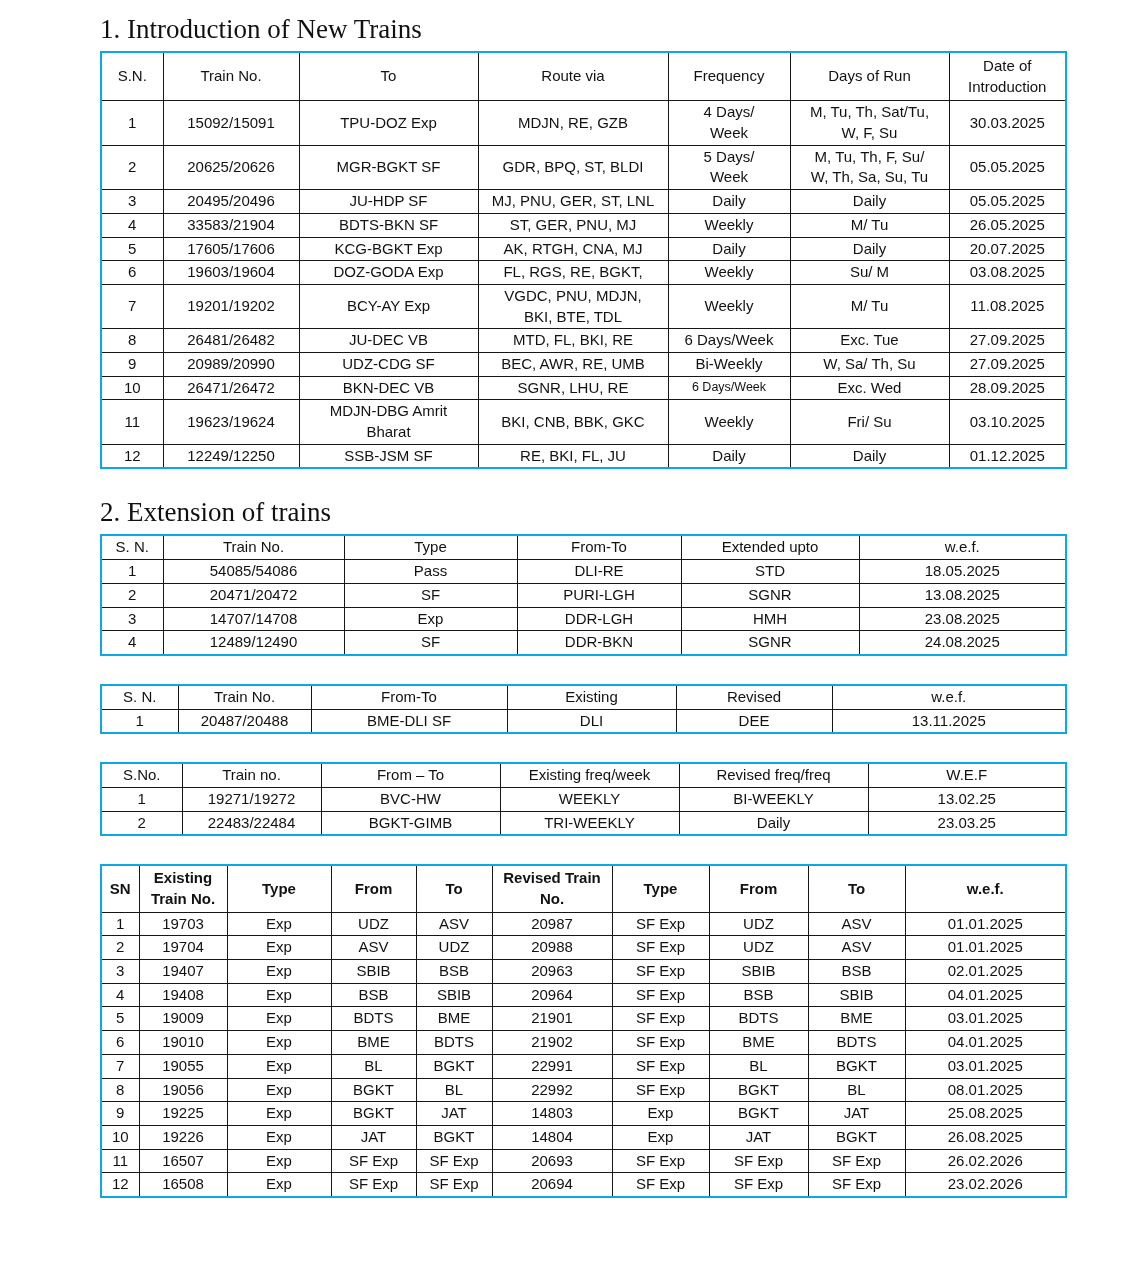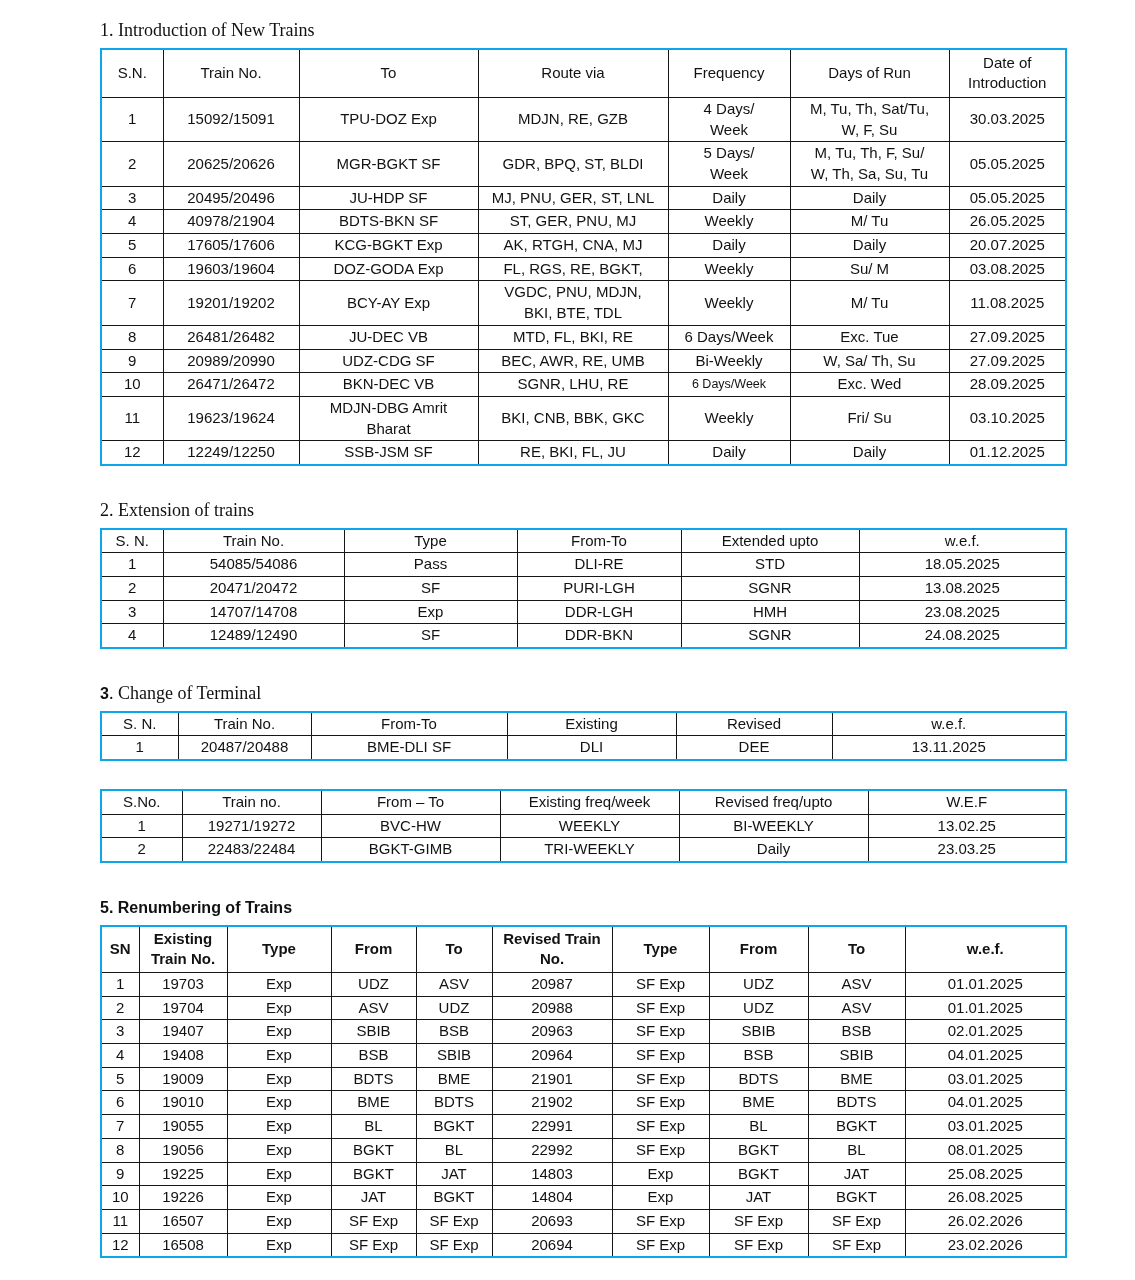--- a/index.html
+++ b/index.html
@@ -17,21 +17,21 @@
   }
   section{margin:0 0 0 0;}
   section + section{margin-top:28px;}
   .title{
     margin:0 0 6px 0;
     font-weight:normal;
     line-height:1.15;
   }
   .tp-serif{
     font-family:"Liberation Serif", serif;
-    font-size:18px;
+    font-size:27px;
     font-weight:normal;
   }
   .tp-bold-sans{
     font-family:"Liberation Sans", sans-serif;
     font-size:16px;
     font-weight:bold;
   }
   table.t{
     border-collapse:collapse;
     table-layout:fixed;
@@ -111,21 +111,21 @@
             <td>3</td>
             <td>20495/20496</td>
             <td>JU-HDP SF</td>
             <td>MJ, PNU, GER, ST, LNL</td>
             <td>Daily</td>
             <td>Daily</td>
             <td>05.05.2025</td>
           </tr>
           <tr>
             <td>4</td>
-            <td>40978/21904</td>
+            <td>33583/21904</td>
             <td>BDTS-BKN SF</td>
             <td>ST, GER, PNU, MJ</td>
             <td>Weekly</td>
             <td>M/ Tu</td>
             <td>26.05.2025</td>
           </tr>
           <tr>
             <td>5</td>
             <td>17605/17606</td>
             <td>KCG-BGKT Exp</td>
@@ -255,21 +255,20 @@
             <td>SF</td>
             <td>DDR-BKN</td>
             <td>SGNR</td>
             <td>24.08.2025</td>
           </tr>
         </tbody>
       </table>
   </section>
 
   <section>
-    <h2 class="title"><span class="tp-bold-sans">3</span><span class="tp-serif">. Change of Terminal</span></h2>
     <table class="t t3">
         <colgroup>
           <col style="width: 77px;">
           <col style="width: 133px;">
           <col style="width: 196px;">
           <col style="width: 169px;">
           <col style="width: 156px;">
           <col style="width: 234px;">
         </colgroup>
         <thead>
@@ -304,21 +303,21 @@
           <col style="width: 179px;">
           <col style="width: 189px;">
           <col style="width: 198px;">
         </colgroup>
         <thead>
           <tr>
             <th class="th-normal">S.No.</th>
             <th class="th-normal">Train no.</th>
             <th class="th-normal">From – To</th>
             <th class="th-normal">Existing freq/week</th>
-            <th class="th-normal">Revised freq/upto</th>
+            <th class="th-normal">Revised freq/freq</th>
             <th class="th-normal">W.E.F</th>
           </tr>
         </thead>
         <tbody>
           <tr>
             <td>1</td>
             <td>19271/19272</td>
             <td>BVC-HW</td>
             <td>WEEKLY</td>
             <td>BI-WEEKLY</td>
@@ -330,21 +329,20 @@
             <td>BGKT-GIMB</td>
             <td>TRI-WEEKLY</td>
             <td>Daily</td>
             <td>23.03.25</td>
           </tr>
         </tbody>
       </table>
   </section>
 
   <section>
-    <h2 class="title"><span class="tp-bold-sans">5. Renumbering of Trains</span></h2>
     <table class="t t5">
         <colgroup>
           <col style="width: 38px;">
           <col style="width: 88px;">
           <col style="width: 104px;">
           <col style="width: 85px;">
           <col style="width: 76px;">
           <col style="width: 120px;">
           <col style="width: 97px;">
           <col style="width: 99px;">

